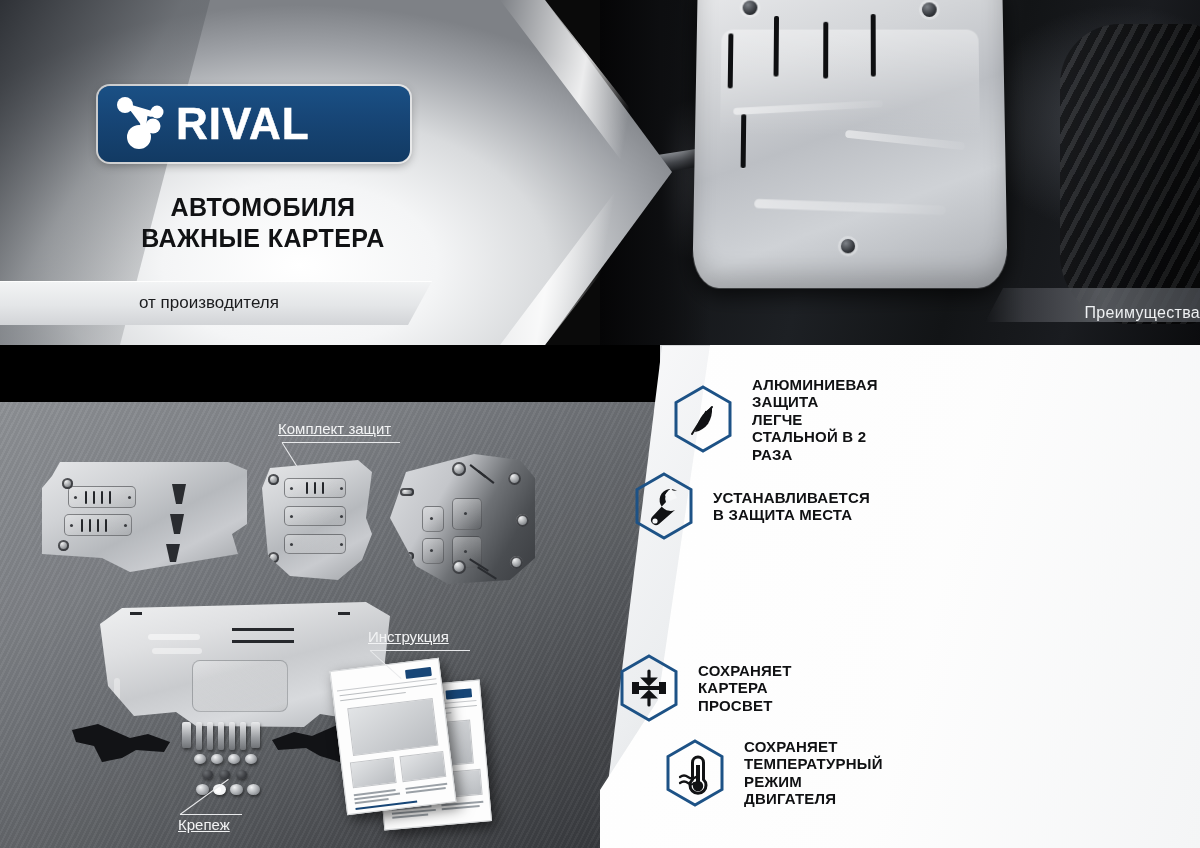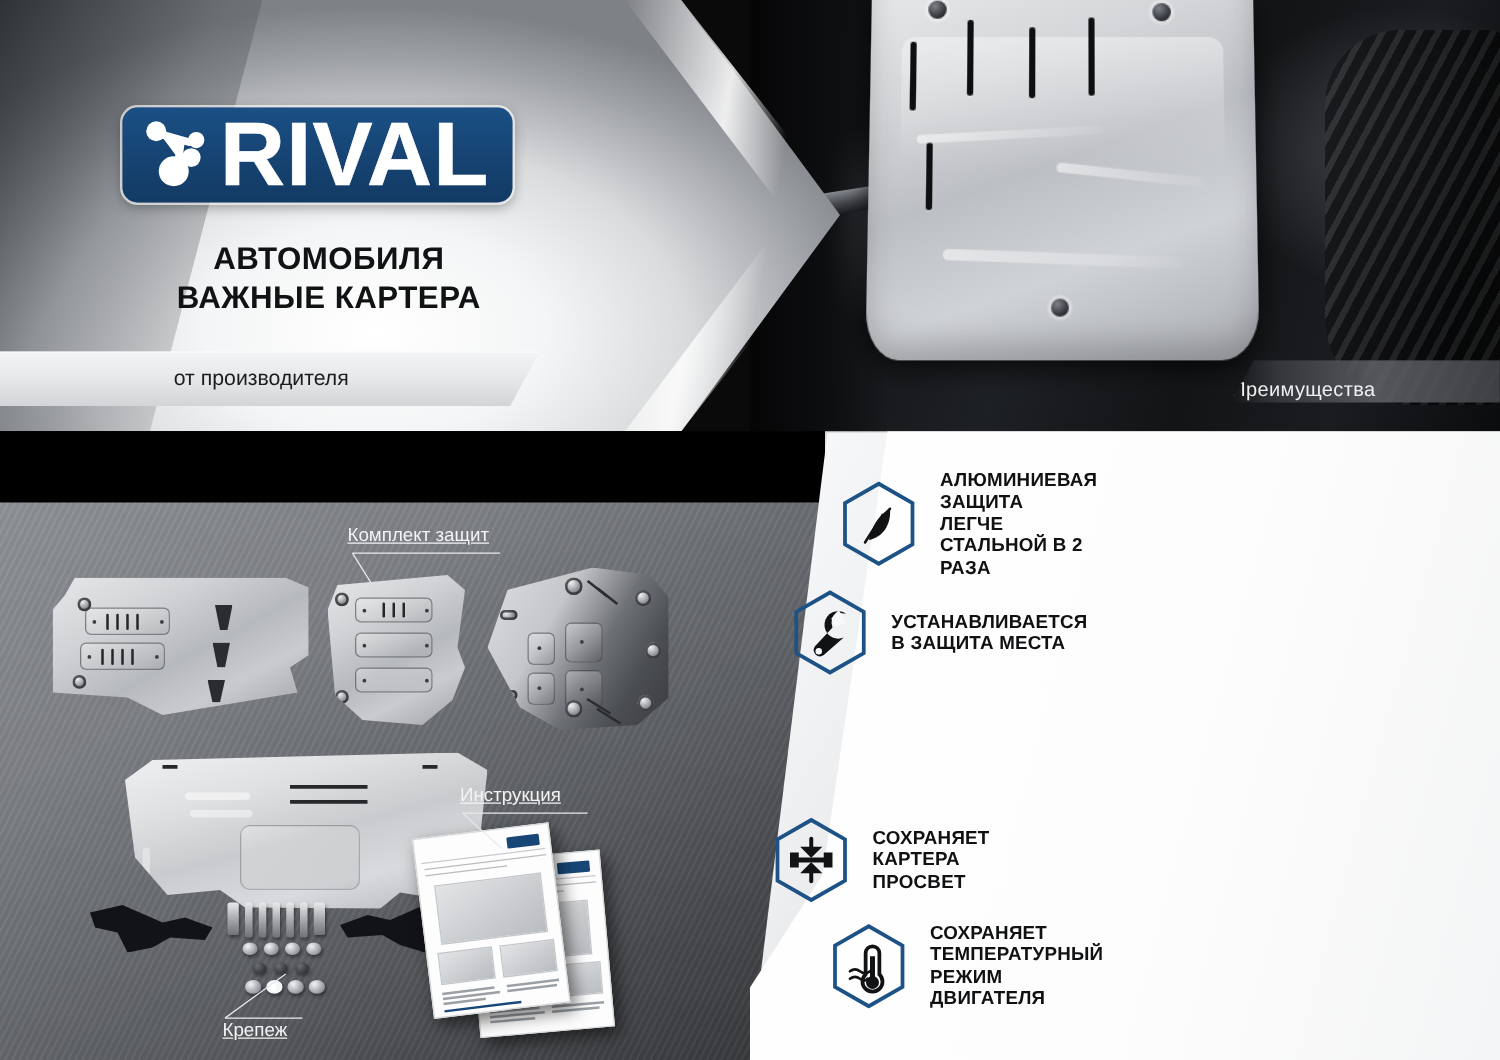--- a/index.html
+++ b/index.html
@@ -87,21 +87,21 @@
   
   .logo-box{
     position:absolute; left:98px; top:86px; width:312px; height:76px;
     background:linear-gradient(180deg,#1a5085 0%,#174677 40%,#123a63 100%);
     border-radius:12px;
     box-shadow:0 0 0 2px rgba(255,255,255,.65), 0 3px 10px rgba(0,0,0,.35);
     display:flex; align-items:center;
   }
   .logo-mark{ width:66px; height:64px; margin-left:14px; flex:0 0 auto; }
   .logo-word{
-    color:#ffffff; font-size:72px; font-weight:bold; letter-spacing:1px;
+    color:#ffffff; font-size:44px; font-weight:bold; letter-spacing:1px;
     font-family:"Liberation Sans", sans-serif; line-height:1; margin-left:-2px;
     -webkit-text-stroke:0.5px #fff;
   }
 
   .headline{
     position:absolute; left:98px; top:192px; width:330px;
     text-align:center; color:#111214;
     font-size:25px; font-weight:bold; line-height:1.25; letter-spacing:.4px;
   }
 
@@ -195,21 +195,21 @@
     font-size:15px; font-weight:bold; color:#101113; line-height:1.16; letter-spacing:.2px;
     white-space:pre-line;
   }
 
   
   .adv-tab{
     position:absolute; left:985px; top:288px; width:215px; height:50px;
     background:linear-gradient(90deg, rgba(48,50,54,.0) 0%, rgba(60,62,67,.82) 18%, rgba(96,99,104,.85) 55%, rgba(70,73,78,.85) 100%);
     -webkit-clip-path:polygon(18px 0, 215px 0, 215px 34px, 0 34px);
     clip-path:polygon(18px 0, 215px 0, 215px 34px, 0 34px);
-    display:flex; align-items:center; justify-content:flex-start;
+    display:flex; align-items:center; justify-content:flex-end;
   }
   .adv-tab span{ color:#eef0f2; font-size:16px; letter-spacing:.3px; }
 
   
   .hero-divider{
     position:absolute; left:660px; top:345px; width:540px; height:26px;
     background:linear-gradient(180deg,#d7d9db,#eceef0);
   }
 </style>
 </head>

